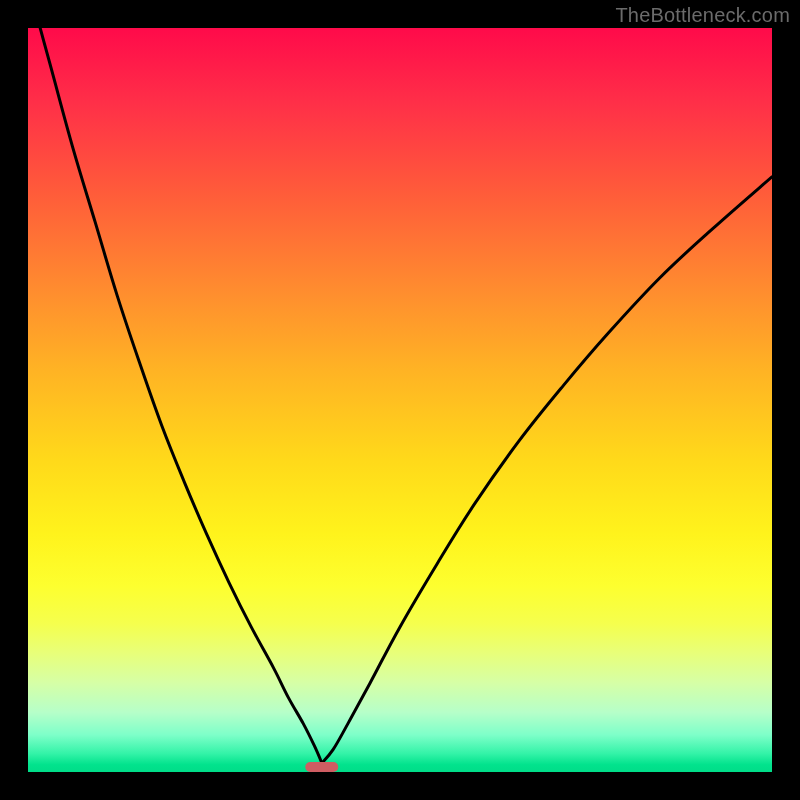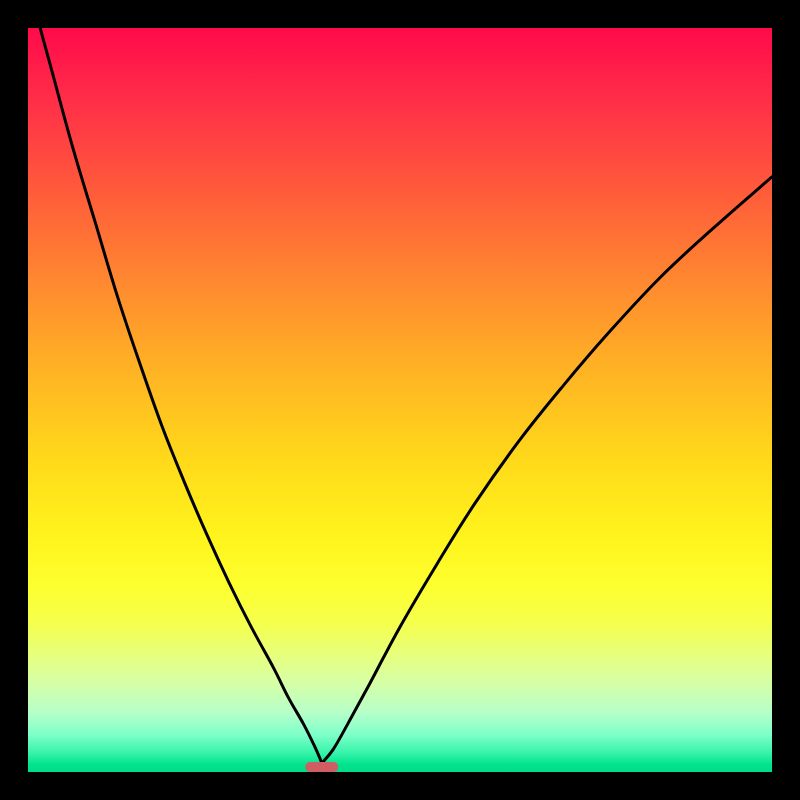--- a/index.html
+++ b/index.html
@@ -81,14 +81,15 @@
     <div class="gradient"></div>
 
     <svg class="curve-svg" viewBox="0 0 744 744" preserveAspectRatio="none">
       <path id="left-path" fill="none" stroke="#000" stroke-width="3" stroke-linecap="round" d="M 0.00 -44.64 C 4.02 -29.91, 14.28 7.74, 22.32 37.20 C 30.36 66.66, 36.60 90.92, 44.64 119.04 C 52.68 147.16, 58.92 166.66, 66.96 193.44 C 75.00 220.22, 81.24 242.40, 89.28 267.84 C 97.32 293.28, 103.56 311.36, 111.60 334.80 C 119.64 358.24, 125.88 376.61, 133.92 398.04 C 141.96 419.47, 148.20 434.42, 156.24 453.84 C 164.28 473.26, 170.52 487.84, 178.56 505.92 C 186.60 524.00, 192.84 537.54, 200.88 554.28 C 208.92 571.02, 215.16 583.52, 223.20 598.92 C 231.24 614.32, 238.82 627.12, 245.52 639.84 C 252.22 652.56, 255.04 659.56, 260.40 669.60 C 265.76 679.64, 270.59 686.94, 275.28 695.64 C 279.97 704.34, 283.09 710.86, 286.44 717.96 C 289.79 725.06, 292.54 731.99, 293.88 735.07"></path>
       <path id="right-path" fill="none" stroke="#000" stroke-width="3" stroke-linecap="round" d="M 293.88 735.07 C 295.89 732.66, 300.35 728.78, 305.04 721.68 C 309.73 714.58, 313.22 707.69, 319.92 695.64 C 326.62 683.59, 332.87 672.13, 342.24 654.72 C 351.61 637.31, 359.95 620.35, 372.00 598.92 C 384.05 577.49, 395.81 557.78, 409.20 535.68 C 422.59 513.58, 431.67 498.26, 446.40 476.16 C 461.13 454.06, 474.97 434.35, 491.04 412.92 C 507.11 391.49, 519.61 376.54, 535.68 357.12 C 551.75 337.70, 562.91 324.46, 580.32 305.04 C 597.73 285.62, 613.65 267.99, 632.40 249.24 C 651.15 230.49, 664.39 218.96, 684.48 200.88 C 704.57 182.80, 733.29 158.17, 744.00 148.80"></path>
     </svg>
 
     <div id="marker" class="marker" style="left: 293.88px; top: 733.584px; width: 33.48px; height: 10.416px; border-radius: 5.208px;"></div>
   </div>
 
+  <div class="watermark">TheBottleneck.com</div>
 
 </div>
 
 </body></html>

